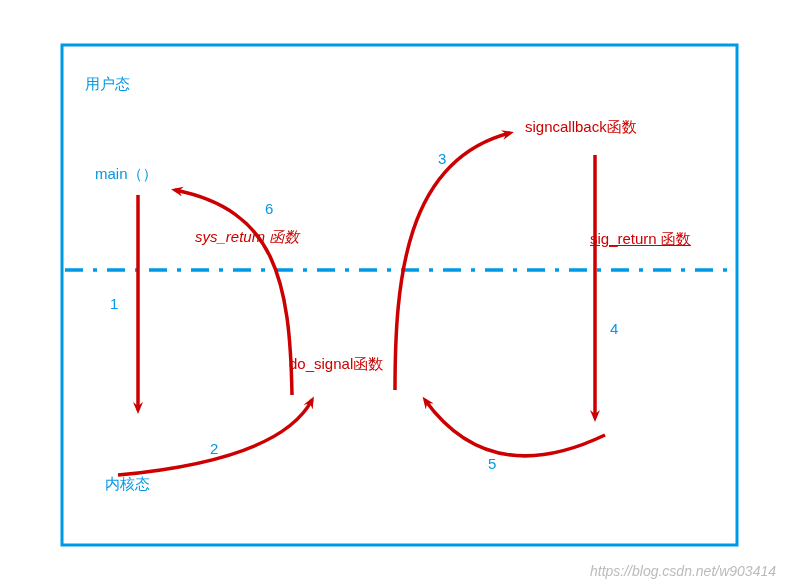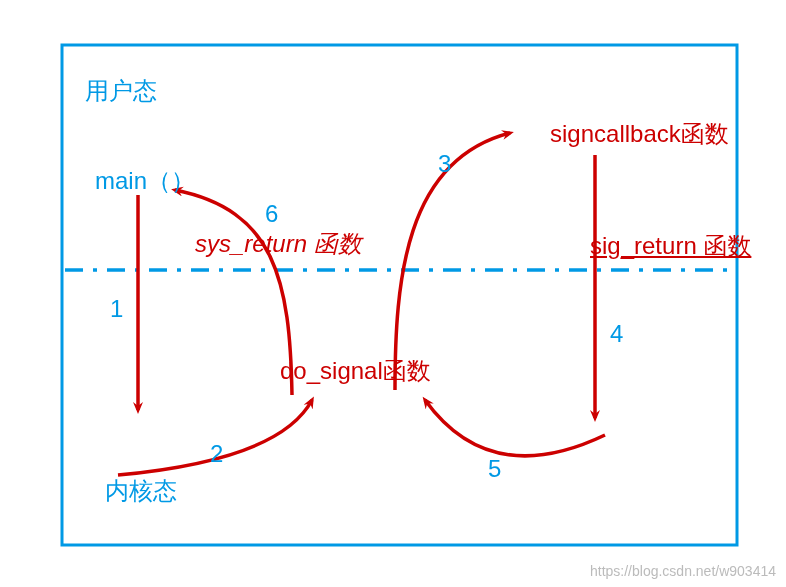--- a/index.html
+++ b/index.html
@@ -13,31 +13,32 @@
     }
     .canvas {
       position: absolute;
       left: 0;
       top: 0;
       width: 786px;
       height: 587px;
     }
     .label {
       position: absolute;
-      font-size: 24px;
+      font-size: 15px;
       white-space: nowrap;
     }
     .blue-text { color: #0099e5; }
     .red-text { color: #cc0000; }
     .watermark {
       position: absolute;
       right: 10px;
       bottom: 8px;
       font-size: 14px;
       color: #bbb;
+      font-style: italic;
     }
   </style>
 </head>
 <body>
 
 <svg class="canvas" width="786" height="587">
   <defs>
     <marker id="arrow-red" markerWidth="14" markerHeight="14" refX="8" refY="5" orient="auto" markerUnits="userSpaceOnUse">
       <path d="M 0 0 L 12 5 L 0 10 L 4 5 Z" fill="#cc0000"></path>
     </marker>
@@ -57,22 +58,22 @@
 
   <path d="M 605 435 Q 490 490 425 400" fill="none" stroke="#cc0000" stroke-width="3.5" marker-end="url(#arrow-red)"></path>
 
   <path d="M 292 395 C 290 280 275 210 175 190" fill="none" stroke="#cc0000" stroke-width="3.5" marker-end="url(#arrow-red)"></path>
 </svg>
 
 <div class="label blue-text" style="left:85px; top:75px;">用户态</div>
 <div class="label blue-text" style="left:105px; top:475px;font-family:Liberation Serif, serif;">内核态</div>
 
 <div class="label blue-text" style="left:95px; top:165px;text-align:right;">main（）</div>
-<div class="label red-text" style="left:525px; top:118px;margin-left:25px;">signcallback函数</div>
-<div class="label red-text" style="left:280px; top:355px;">do_signal函数</div>
+<div class="label red-text" style="left:525px; top:118px;">signcallback函数</div>
+<div class="label red-text" style="left:289px; top:355px;">do_signal函数</div>
 <div class="label red-text" style="left:195px; top:228px;font-style:italic;">sys_return 函数</div>
 <div class="label red-text" style="left:590px; top:230px;text-decoration:underline;">sig_return 函数</div>
 
 <div class="label blue-text" style="left:110px; top:295px;">1</div>
 <div class="label blue-text" style="left:210px; top:440px;">2</div>
 <div class="label blue-text" style="left:438px; top:150px;">3</div>
 <div class="label blue-text" style="left:610px; top:320px;">4</div>
 <div class="label blue-text" style="left:488px; top:455px;">5</div>
 <div class="label blue-text" style="left:265px; top:200px;">6</div>
 

